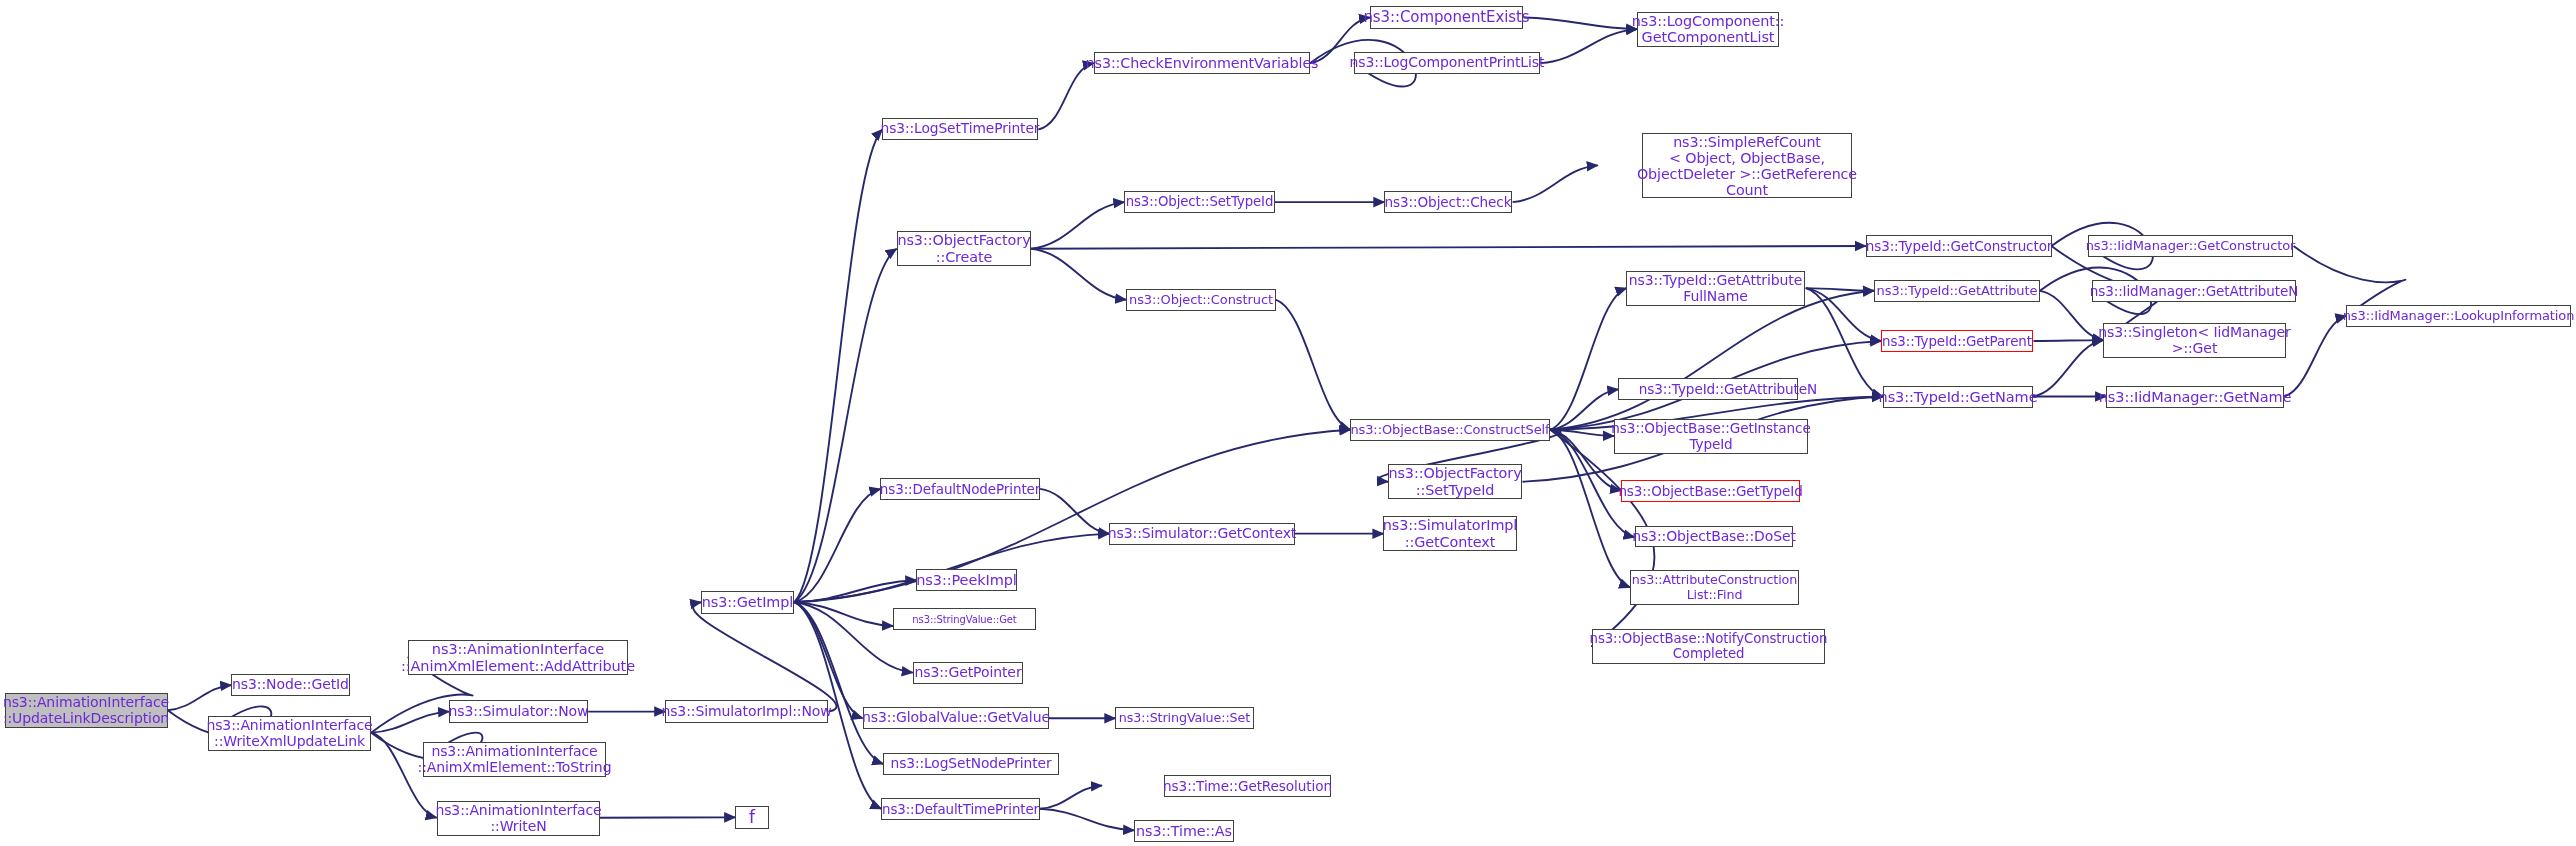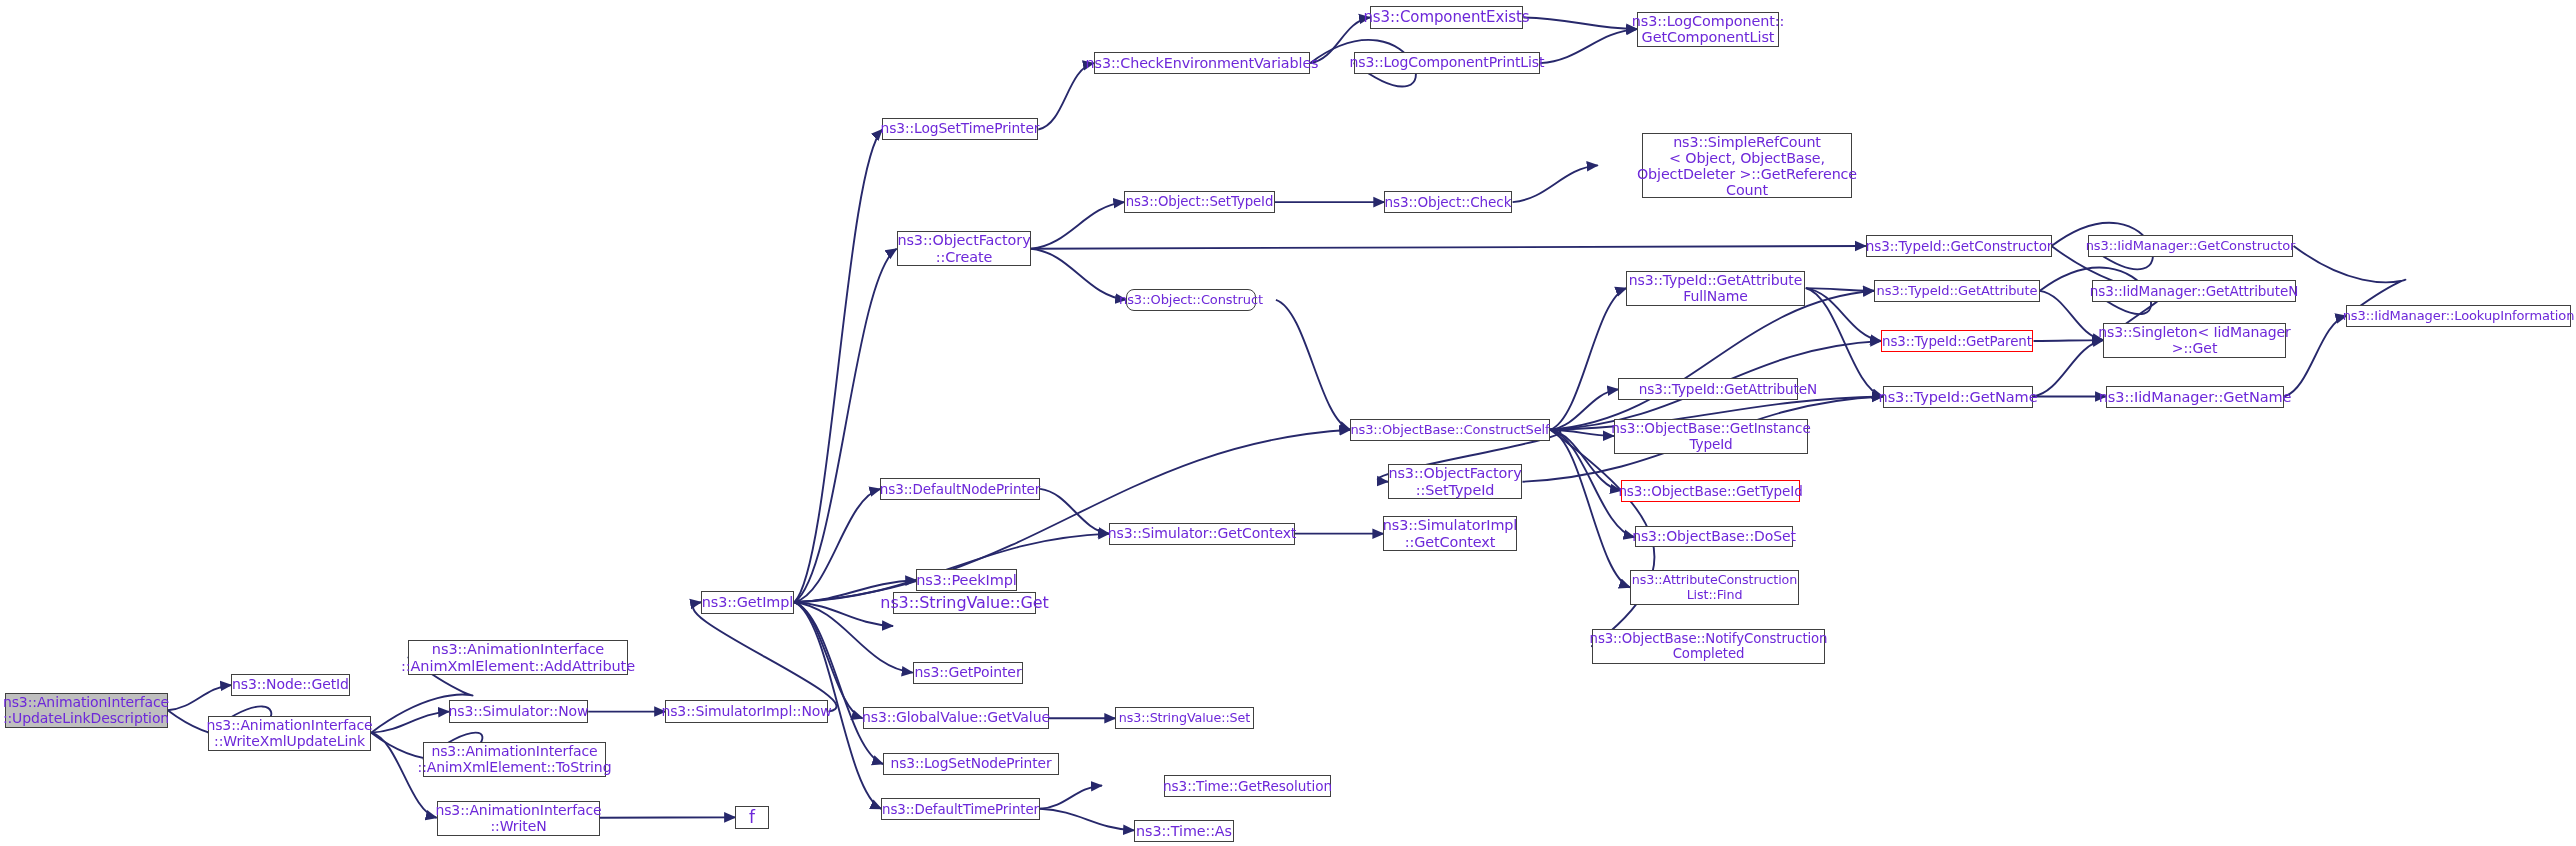--- a/index.html
+++ b/index.html
@@ -122,21 +122,21 @@
       <div class="node" style="left: 449px; top: 700px; width: 139px; height: 23px; font-size: 14px;"><span>ns3::Simulator::Now</span></div>
       <div class="node" style="left: 423px; top: 742px; width: 183px; height: 35px; font-size: 14px;"><span>ns3::AnimationInterface
 ::AnimXmlElement::ToString</span></div>
       <div class="node" style="left: 437px; top: 801px; width: 163px; height: 35px; font-size: 14px;"><span>ns3::AnimationInterface
 ::WriteN</span></div>
       <div class="node" style="left: 665px; top: 700px; width: 163px; height: 23px; font-size: 14px;"><span>ns3::SimulatorImpl::Now</span></div>
       <div class="node" style="left: 735px; top: 806px; width: 34px; height: 23px; font-size: 17px;"><span>f</span></div>
       <div class="node" style="left: 701px; top: 591px; width: 93px; height: 23px; font-size: 14.4px;"><span>ns3::GetImpl</span></div>
       <div class="node" style="left: 880px; top: 478px; width: 160px; height: 22.4px; font-size: 13.5px;"><span>ns3::DefaultNodePrinter</span></div>
       <div class="node" style="left: 916px; top: 569px; width: 101px; height: 22.4px; font-size: 14.5px;"><span>ns3::PeekImpl</span></div>
-      <div class="node" style="left: 893px; top: 592px; width: 143px; height: 22.4px; font-size: 16px;"><span>ns3::StringValue::Get</span></div>
+      <div class="node" style="left: 893px; top: 608px; width: 143px; height: 22.4px; font-size: 10px;"><span>ns3::StringValue::Get</span></div>
       <div class="node" style="left: 913px; top: 662px; width: 110px; height: 22.4px; font-size: 14px;"><span>ns3::GetPointer</span></div>
       <div class="node" style="left: 863px; top: 707px; width: 186px; height: 22.4px; font-size: 14px;"><span>ns3::GlobalValue::GetValue</span></div>
       <div class="node" style="left: 883px; top: 753px; width: 176px; height: 22.4px; font-size: 13.8px;"><span>ns3::LogSetNodePrinter</span></div>
       <div class="node" style="left: 881px; top: 798px; width: 159px; height: 22.4px; font-size: 13.4px;"><span>ns3::DefaultTimePrinter</span></div>
       <div class="node" style="left: 1115px; top: 707px; width: 139px; height: 22.4px; font-size: 12.7px;"><span>ns3::StringValue::Set</span></div>
       <div class="node" style="left: 1164px; top: 775px; width: 167px; height: 22.4px; font-size: 13.6px;"><span>ns3::Time::GetResolution</span></div>
       <div class="node" style="left: 1134px; top: 820px; width: 100px; height: 22.4px; font-size: 14.3px;"><span>ns3::Time::As</span></div>
       <div class="node" style="left: 1109px; top: 523px; width: 186px; height: 22.4px; font-size: 14px;"><span>ns3::Simulator::GetContext</span></div>
       <div class="node" style="left: 1383px; top: 516px; width: 134px; height: 35px; font-size: 14.4px;"><span>ns3::SimulatorImpl
 ::GetContext</span></div>
@@ -147,21 +147,21 @@
       <div class="node" style="left: 1370px; top: 6.3px; width: 153px; height: 22.4px; font-size: 15px;"><span>ns3::ComponentExists</span></div>
       <div class="node" style="left: 1354px; top: 52px; width: 186px; height: 22.4px; font-size: 14px;"><span>ns3::LogComponentPrintList</span></div>
       <div class="node" style="left: 1637px; top: 11.7px; width: 142px; height: 35px; font-size: 14.4px;"><span>ns3::LogComponent::
 GetComponentList</span></div>
       <div class="node" style="left: 1124px; top: 191px; width: 151px; height: 22.4px; font-size: 13.3px;"><span>ns3::Object::SetTypeId</span></div>
       <div class="node" style="left: 1384px; top: 191px; width: 128px; height: 22.4px; font-size: 13.6px;"><span>ns3::Object::Check</span></div>
       <div class="node" style="left: 1598px; top: 133px; width: 210px; height: 65px; font-size: 14.3px; margin-left: 44px;"><span>ns3::SimpleRefCount
 &lt; Object, ObjectBase,
 ObjectDeleter &gt;::GetReference
 Count</span></div>
-      <div class="node" style="left: 1126px; top: 289px; width: 130px; height: 22.4px; font-size: 13px; border-radius: 8px;"><span>ns3::Object::Construct</span></div>
+      <div class="node" style="left: 1126px; top: 289px; width: 150px; height: 22.4px; font-size: 13px;"><span>ns3::Object::Construct</span></div>
       <div class="node" style="left: 1350px; top: 419px; width: 200px; height: 22.4px; font-size: 13px;"><span>ns3::ObjectBase::ConstructSelf</span></div>
       <div class="node" style="left: 1388px; top: 464px; width: 134px; height: 35px; font-size: 14.4px;"><span>ns3::ObjectFactory
 ::SetTypeId</span></div>
       <div class="node" style="left: 1626px; top: 271px; width: 179px; height: 35px; font-size: 14px;"><span>ns3::TypeId::GetAttribute
 FullName</span></div>
       <div class="node" style="left: 1618px; top: 378px; width: 180px; height: 22.4px; font-size: 13.6px; padding-left: 40px;"><span>ns3::TypeId::GetAttributeN</span></div>
       <div class="node" style="left: 1614px; top: 419px; width: 194px; height: 35px; font-size: 13.6px;"><span>ns3::ObjectBase::GetInstance
 TypeId</span></div>
       <div class="node highlight" style="left: 1621px; top: 480px; width: 179px; height: 22.4px; font-size: 13.5px;"><span>ns3::ObjectBase::GetTypeId</span></div>
       <div class="node" style="left: 1635px; top: 526px; width: 158px; height: 21px; font-size: 14px;"><span>ns3::ObjectBase::DoSet</span></div>

